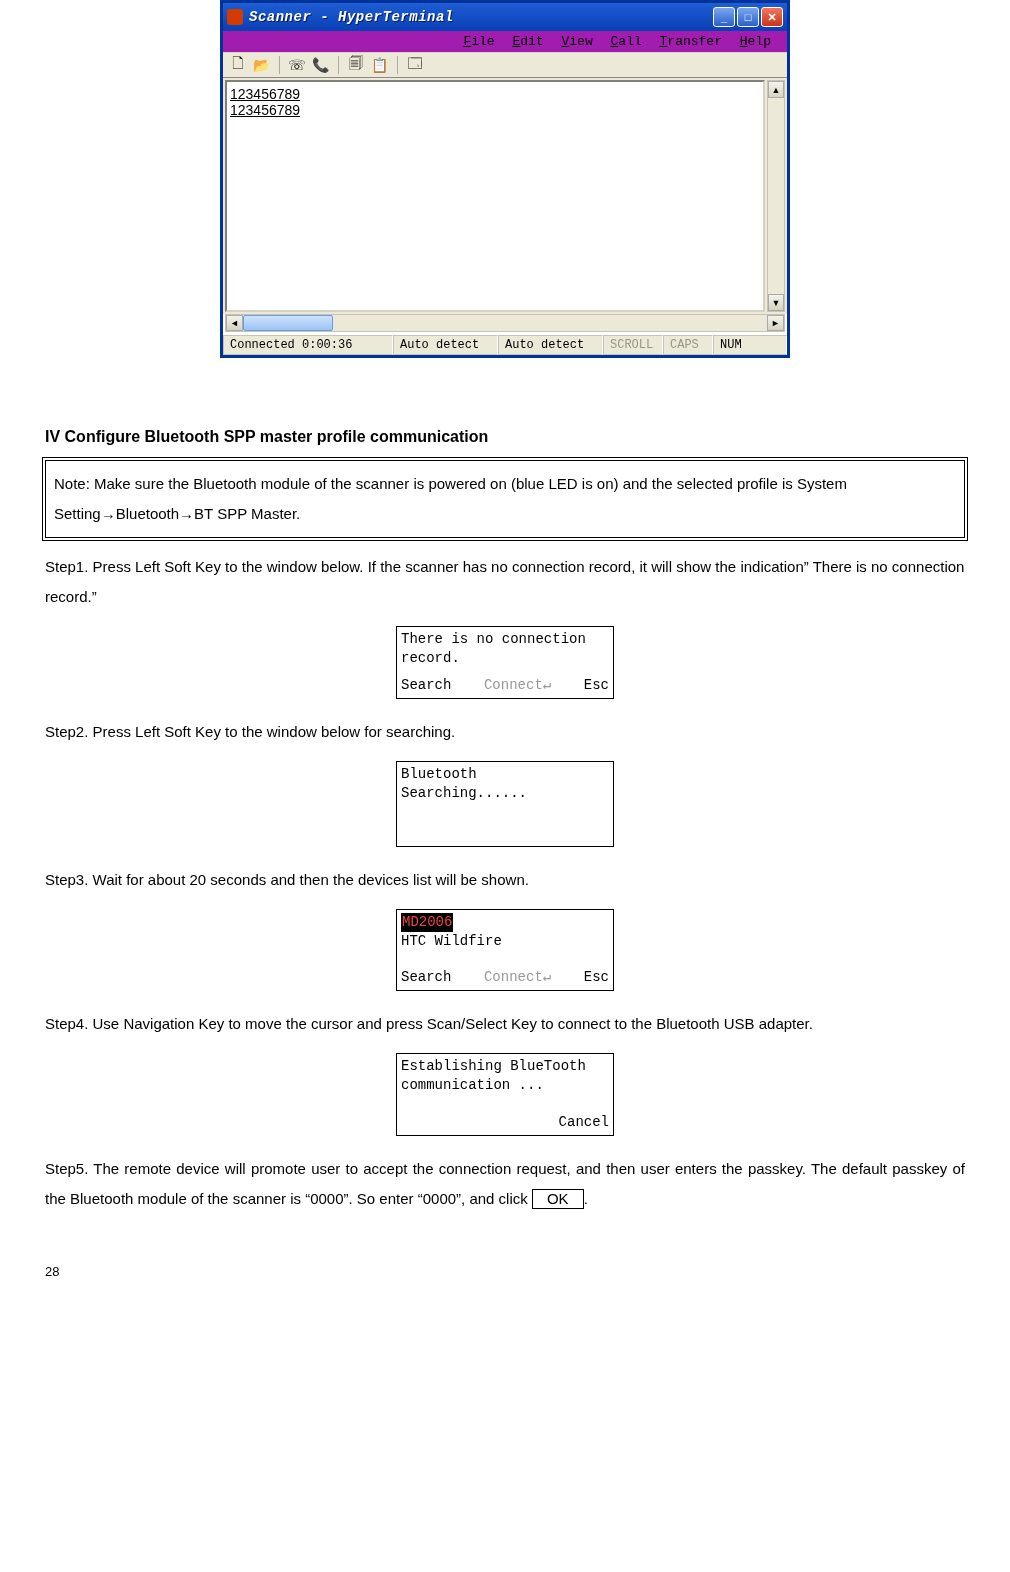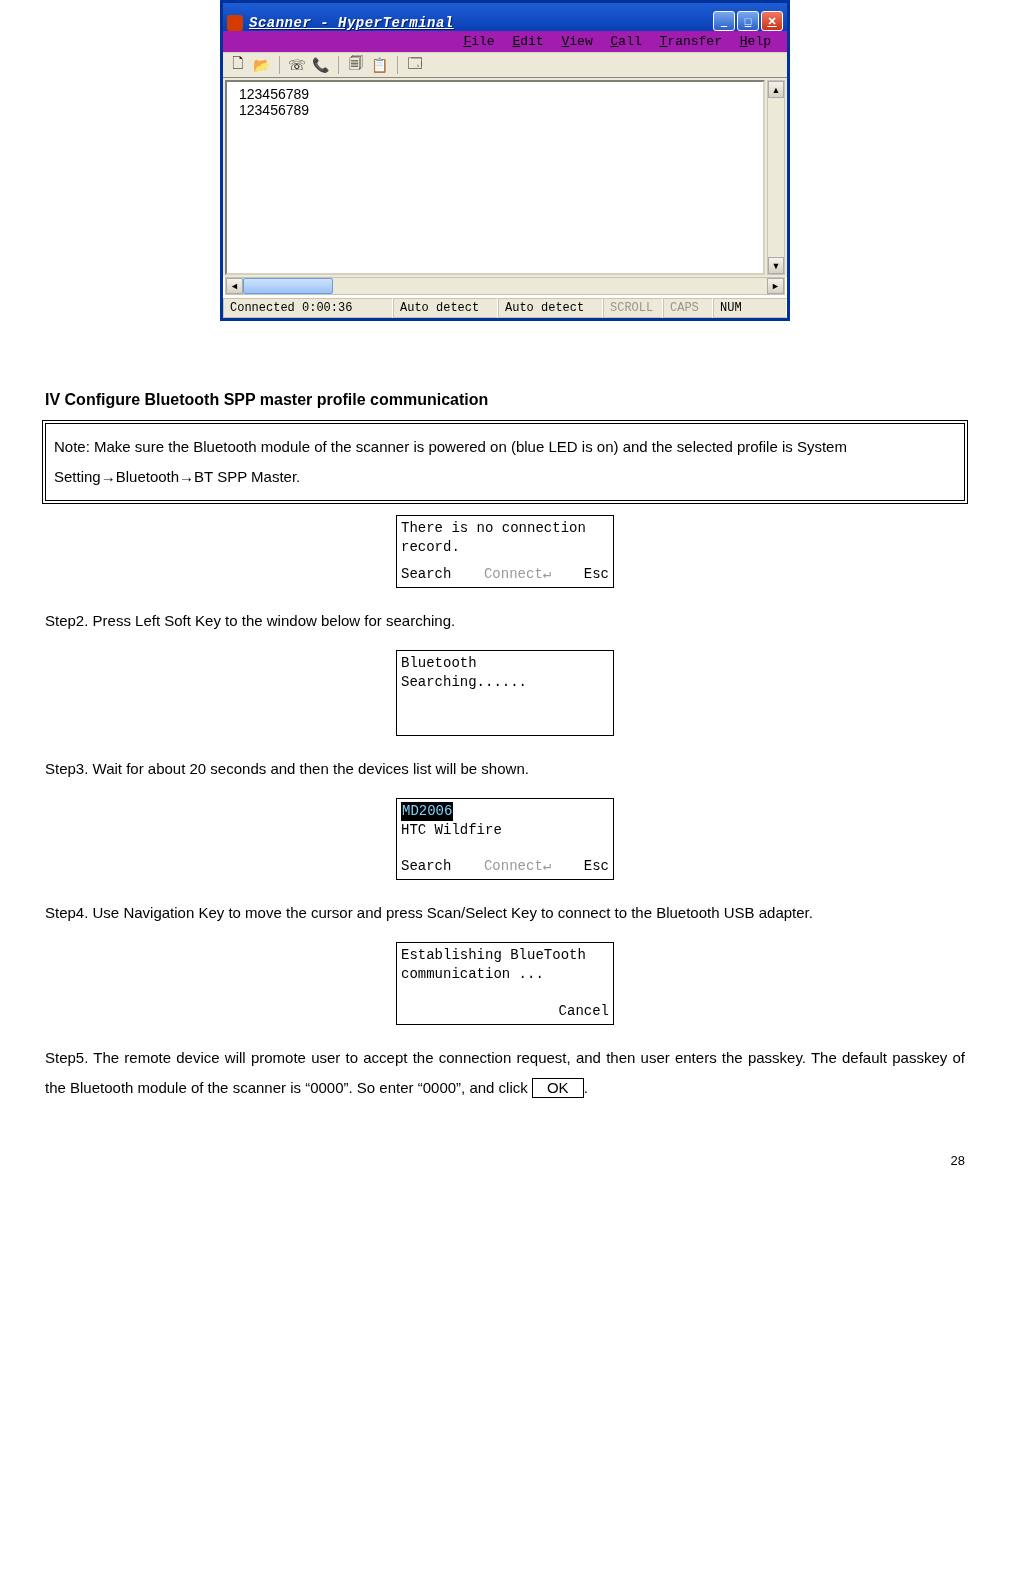--- a/index.html
+++ b/index.html
@@ -21,24 +21,23 @@
     margin: 0 auto 70px auto;
     border: 3px solid #003399;
     background: #fff;
     font-family: "MS Sans Serif", Tahoma, sans-serif;
     font-size: 12px;
   }
   .ht-titlebar {
     height: 28px;
     background: linear-gradient(to bottom,#1e5dd4 0%,#0a3fb5 100%);
     display: flex;
-    align-items: flex-end;
+    align-items: center;
     padding: 0 4px;
     color: #fff;
-    text-decoration: underline;
   }
   .ht-titlebar .ht-icon {
     width: 16px; height: 16px;
     background: #d43b00;
     border-radius: 3px;
     margin-right: 6px;
     position: relative;
   }
   .ht-title {
     font-family: "Courier New", monospace;
@@ -82,25 +81,26 @@
   }
   .tb-sep { width:1px; height:18px; background:#aaa; margin:0 2px; }
   .ht-content {
     display:flex;
     background:#ece9d8;
   }
   .ht-textarea {
     flex:1;
     background:#fff;
     border: 2px inset #d6d2c2;
-    height:195px;
-    padding:4px 12px;
+    height:232px;
+    padding:4px 3px;
     font-family: Arial, sans-serif;
     font-size:14px;
     margin:2px;
+    text-decoration:underline;
   }
   .ht-vscroll {
     width:18px;
     background:#ece9d8;
     display:flex; flex-direction:column;
     margin:2px 2px 2px 0;
     border:1px solid #c8c4b4;
   }
   .sb-btn {
     height:17px; background:linear-gradient(to bottom,#f5f3ea,#d6d2c2);
@@ -163,39 +163,39 @@
     line-height: 2.0;
     font-size:15px;
   }
   p.body {
     margin: 0 0 14px 0;
     line-height: 2.0;
     font-size:15px;
   }
   p.body.justify { text-align: justify; }
   .ok-box { border:1px solid #000; padding:0 14px; display:inline-block; line-height:1.2; }
-  .page-num { text-align:right; font-size:13px; margin-top:50px; }
+  .page-num { text-align:left; font-size:13px; margin-top:50px; }
 
   
   .lcd {
     width:218px;
     margin: 0 auto 18px auto;
     border:1px solid #000;
     font-family: "Courier New", monospace;
     font-size:14px;
     line-height:1.35;
     padding:3px 4px;
     background:#fff;
   }
   .lcd .row-soft {
     display:flex; justify-content:space-between; margin-top:8px;
     font-size:14px;
   }
   .lcd .row-soft .dim { color:#999; }
-  .lcd .sel { background:#000; color:#7dd3fc; padding:0 1px; display:inline-block; }
+  .lcd .sel { background:#000; color:#ef4444; padding:0 1px; display:inline-block; }
   .lcd .right { text-align:right; margin-top:18px;}
 </style>
 </head>
 <body>
 
 <div class="page">
 
   <div class="ht-window">
     <div class="ht-titlebar">
       <span class="ht-icon"></span>
@@ -250,20 +250,21 @@
       <div class="st-cell w4 dim">SCROLL</div>
       <div class="st-cell w5 dim">CAPS</div>
       <div class="st-cell w6">NUM</div>
     </div>
   </div>
 
   <h3 class="sec">IV  Configure Bluetooth SPP master profile communication</h3>
 
   <div class="note-box">Note: Make sure the Bluetooth module of the scanner is powered on (blue LED is on) and the selected profile is System Setting→Bluetooth→BT SPP Master.</div>
 
+  <p class="body">Step1. Press Left Soft Key to the window below. If the scanner has no connection record, it will show the indication” There is no connection record.”</p>
 
   <div class="lcd">
     <div>There is  no connection</div>
     <div>record.</div>
     <div class="row-soft">
       <span>Search</span>
       <span class="dim">Connect↵</span>
       <span>Esc</span>
     </div>
   </div>

